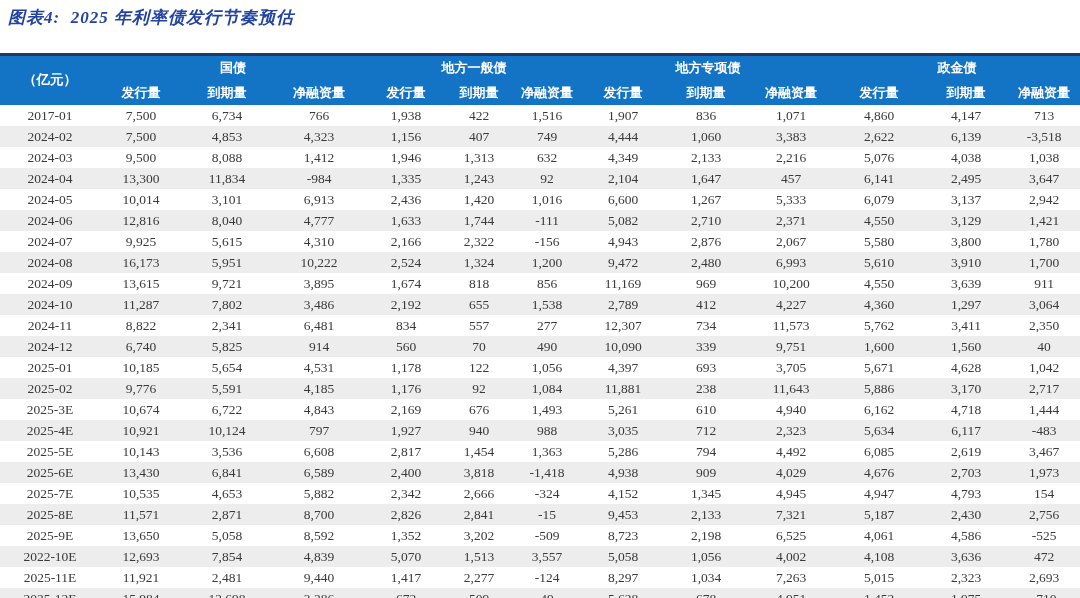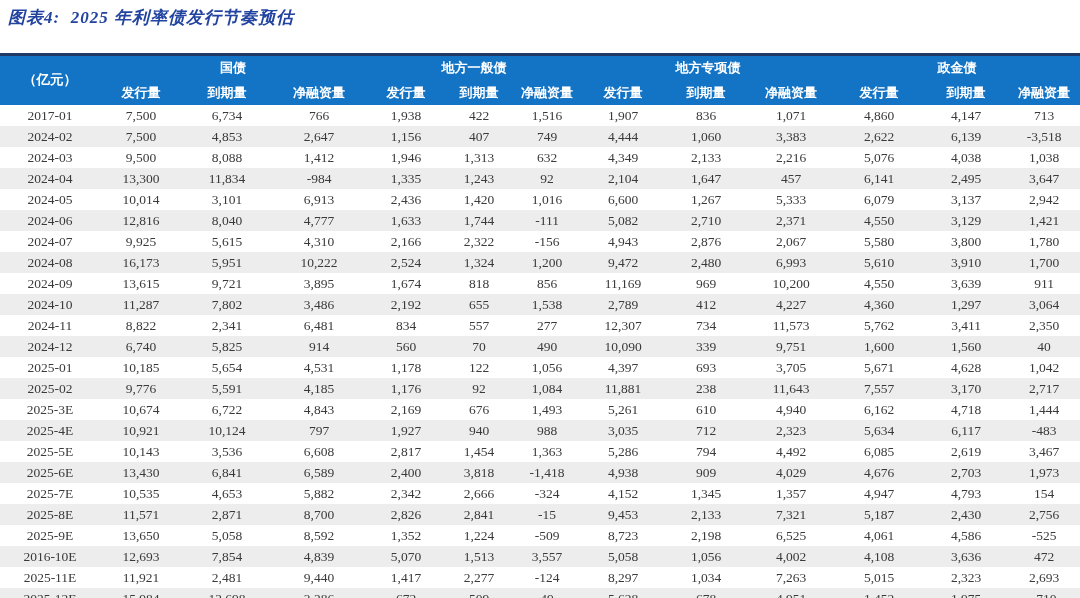--- a/index.html
+++ b/index.html
@@ -118,21 +118,21 @@
           <td>836</td>
           <td>1,071</td>
           <td>4,860</td>
           <td>4,147</td>
           <td>713</td>
         </tr>
         <tr>
           <th>2024-02</th>
           <td>7,500</td>
           <td>4,853</td>
-          <td>2,647</td>
+          <td>4,323</td>
           <td>1,156</td>
           <td>407</td>
           <td>749</td>
           <td>4,444</td>
           <td>1,060</td>
           <td>3,383</td>
           <td>2,622</td>
           <td>6,139</td>
           <td>-3,518</td>
         </tr>
@@ -305,21 +305,21 @@
           <th>2025-02</th>
           <td>9,776</td>
           <td>5,591</td>
           <td>4,185</td>
           <td>1,176</td>
           <td>92</td>
           <td>1,084</td>
           <td>11,881</td>
           <td>238</td>
           <td>11,643</td>
-          <td>7,557</td>
+          <td>5,886</td>
           <td>3,170</td>
           <td>2,717</td>
         </tr>
         <tr>
           <th>2025-3E</th>
           <td>10,674</td>
           <td>6,722</td>
           <td>4,843</td>
           <td>2,169</td>
           <td>676</td>
@@ -379,21 +379,21 @@
         <tr>
           <th>2025-7E</th>
           <td>10,535</td>
           <td>4,653</td>
           <td>5,882</td>
           <td>2,342</td>
           <td>2,666</td>
           <td>-324</td>
           <td>4,152</td>
           <td>1,345</td>
-          <td>1,357</td>
+          <td>4,945</td>
           <td>4,947</td>
           <td>4,793</td>
           <td>154</td>
         </tr>
         <tr>
           <th>2025-8E</th>
           <td>11,571</td>
           <td>2,871</td>
           <td>8,700</td>
           <td>2,826</td>
@@ -405,31 +405,31 @@
           <td>5,187</td>
           <td>2,430</td>
           <td>2,756</td>
         </tr>
         <tr>
           <th>2025-9E</th>
           <td>13,650</td>
           <td>5,058</td>
           <td>8,592</td>
           <td>1,352</td>
-          <td>1,224</td>
+          <td>3,202</td>
           <td>-509</td>
           <td>8,723</td>
           <td>2,198</td>
           <td>6,525</td>
           <td>4,061</td>
           <td>4,586</td>
           <td>-525</td>
         </tr>
         <tr>
-          <th>2016-10E</th>
+          <th>2022-10E</th>
           <td>12,693</td>
           <td>7,854</td>
           <td>4,839</td>
           <td>5,070</td>
           <td>1,513</td>
           <td>3,557</td>
           <td>5,058</td>
           <td>1,056</td>
           <td>4,002</td>
           <td>4,108</td>

